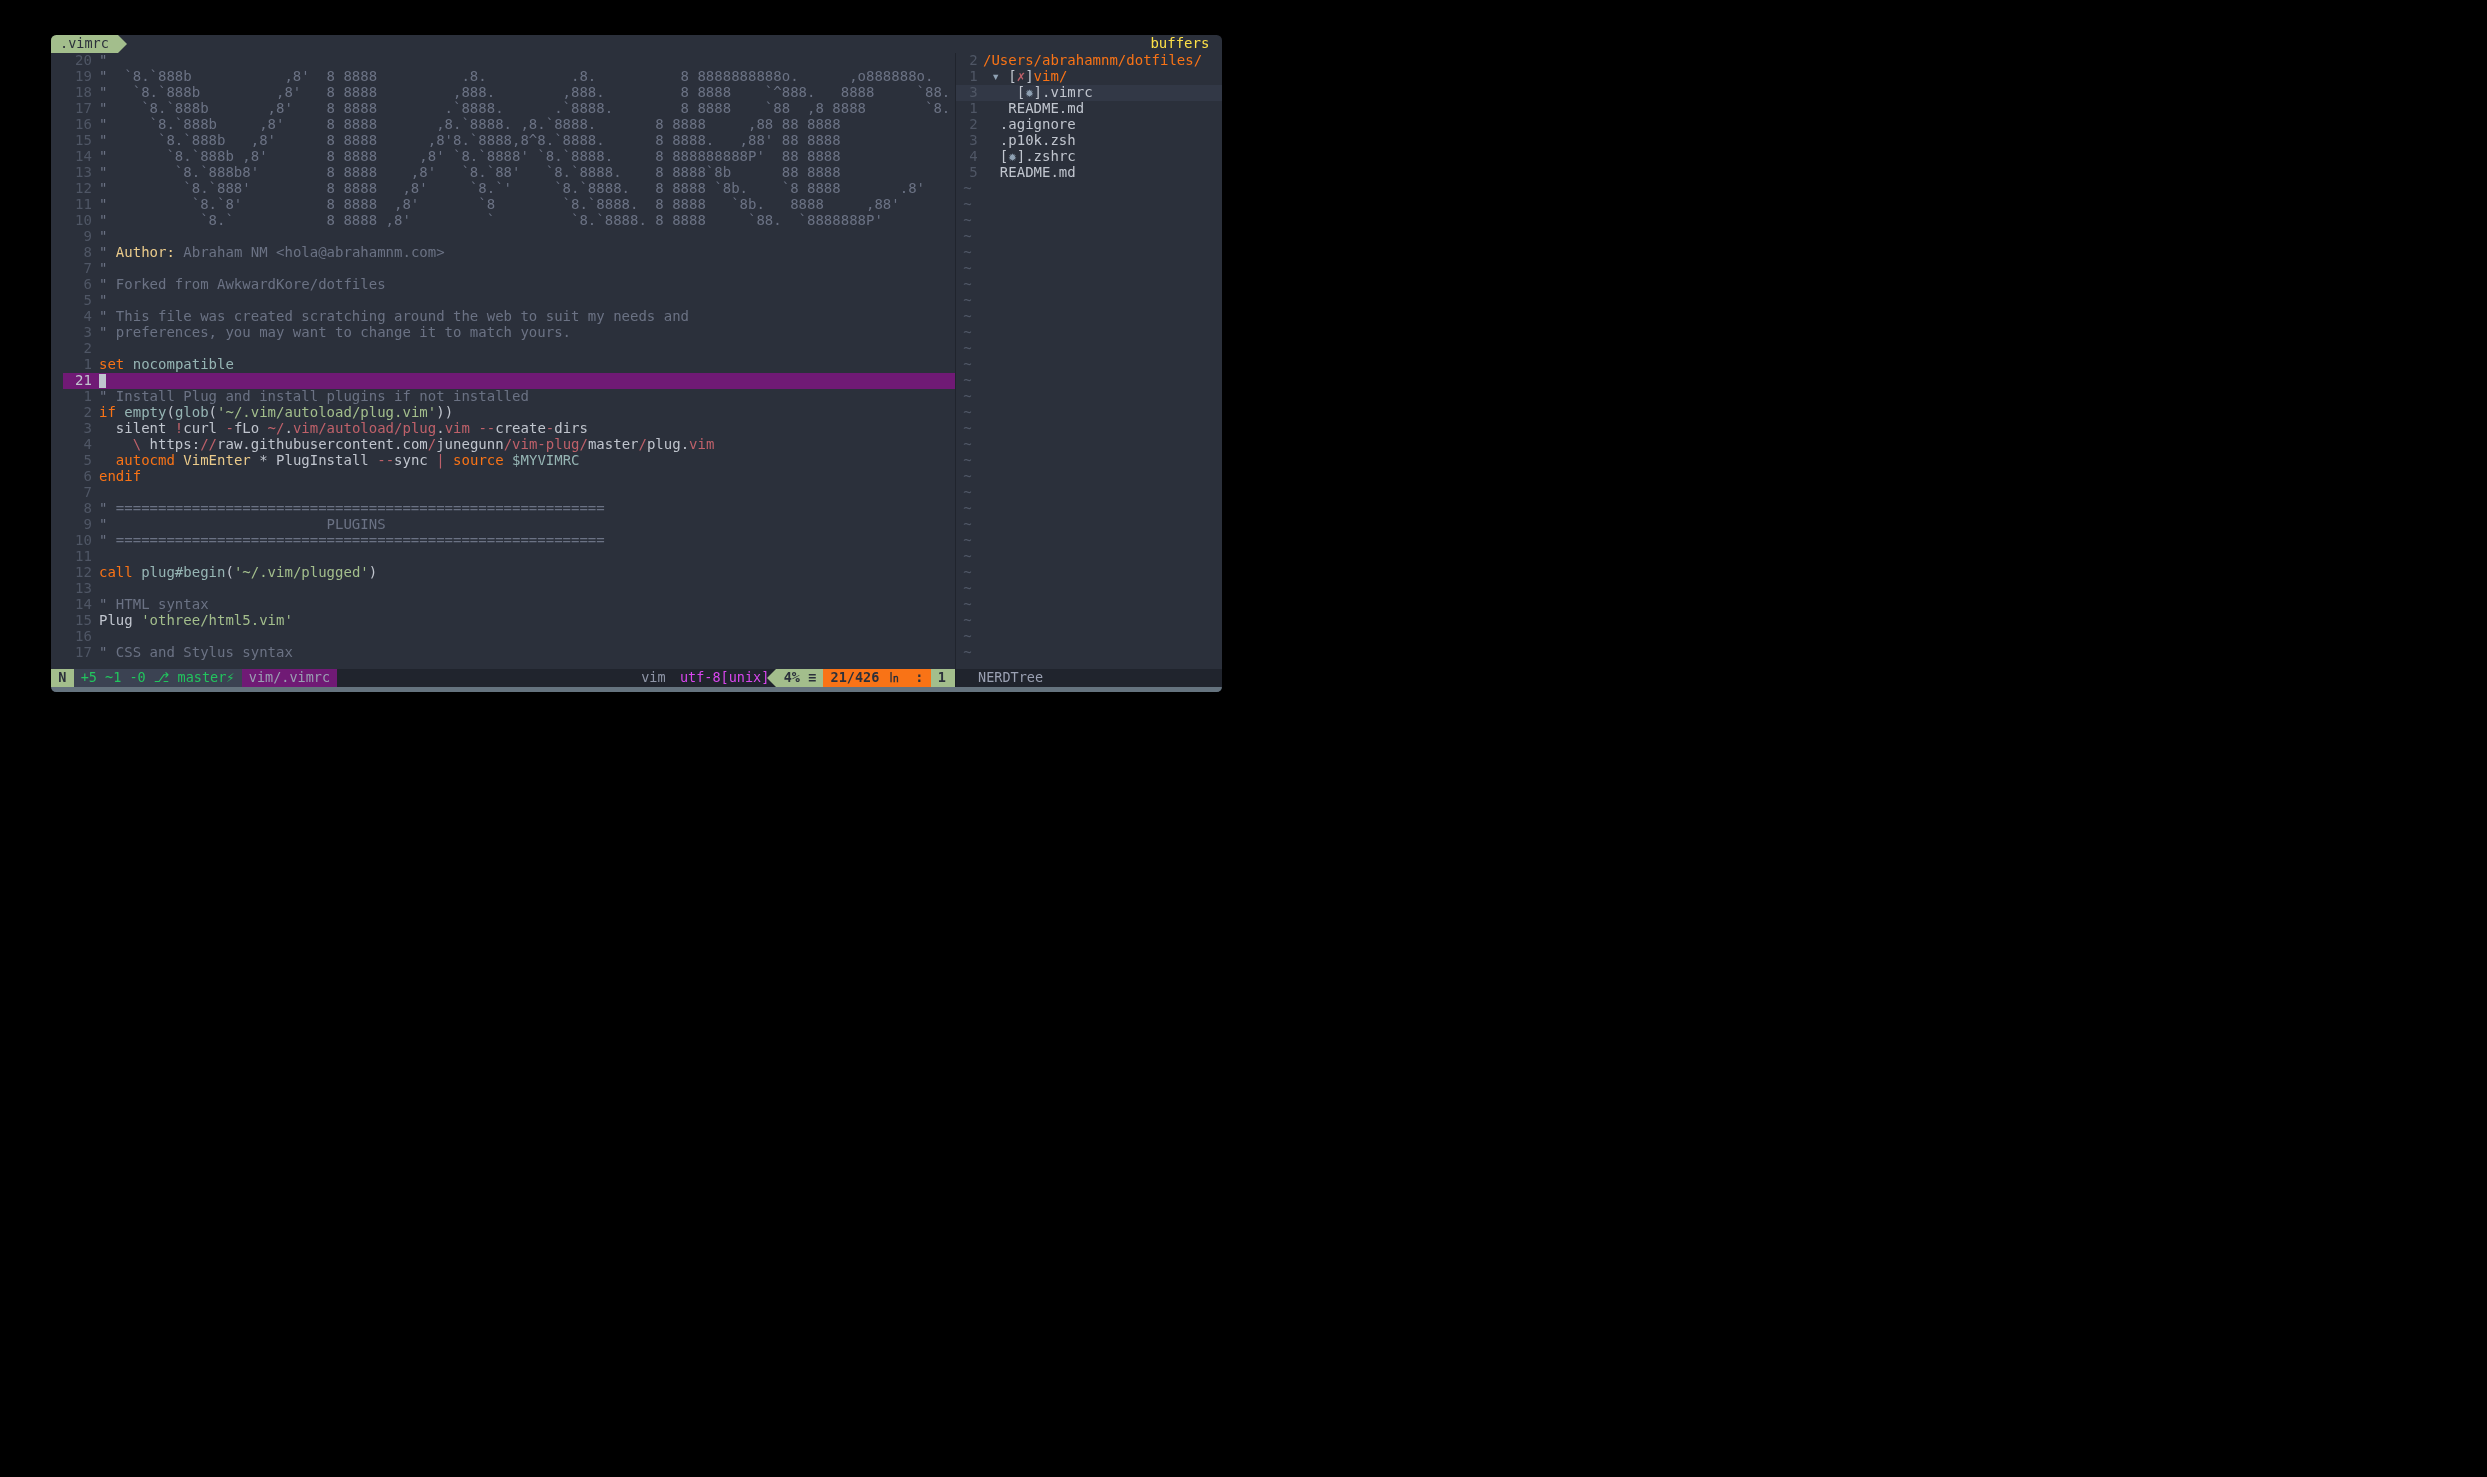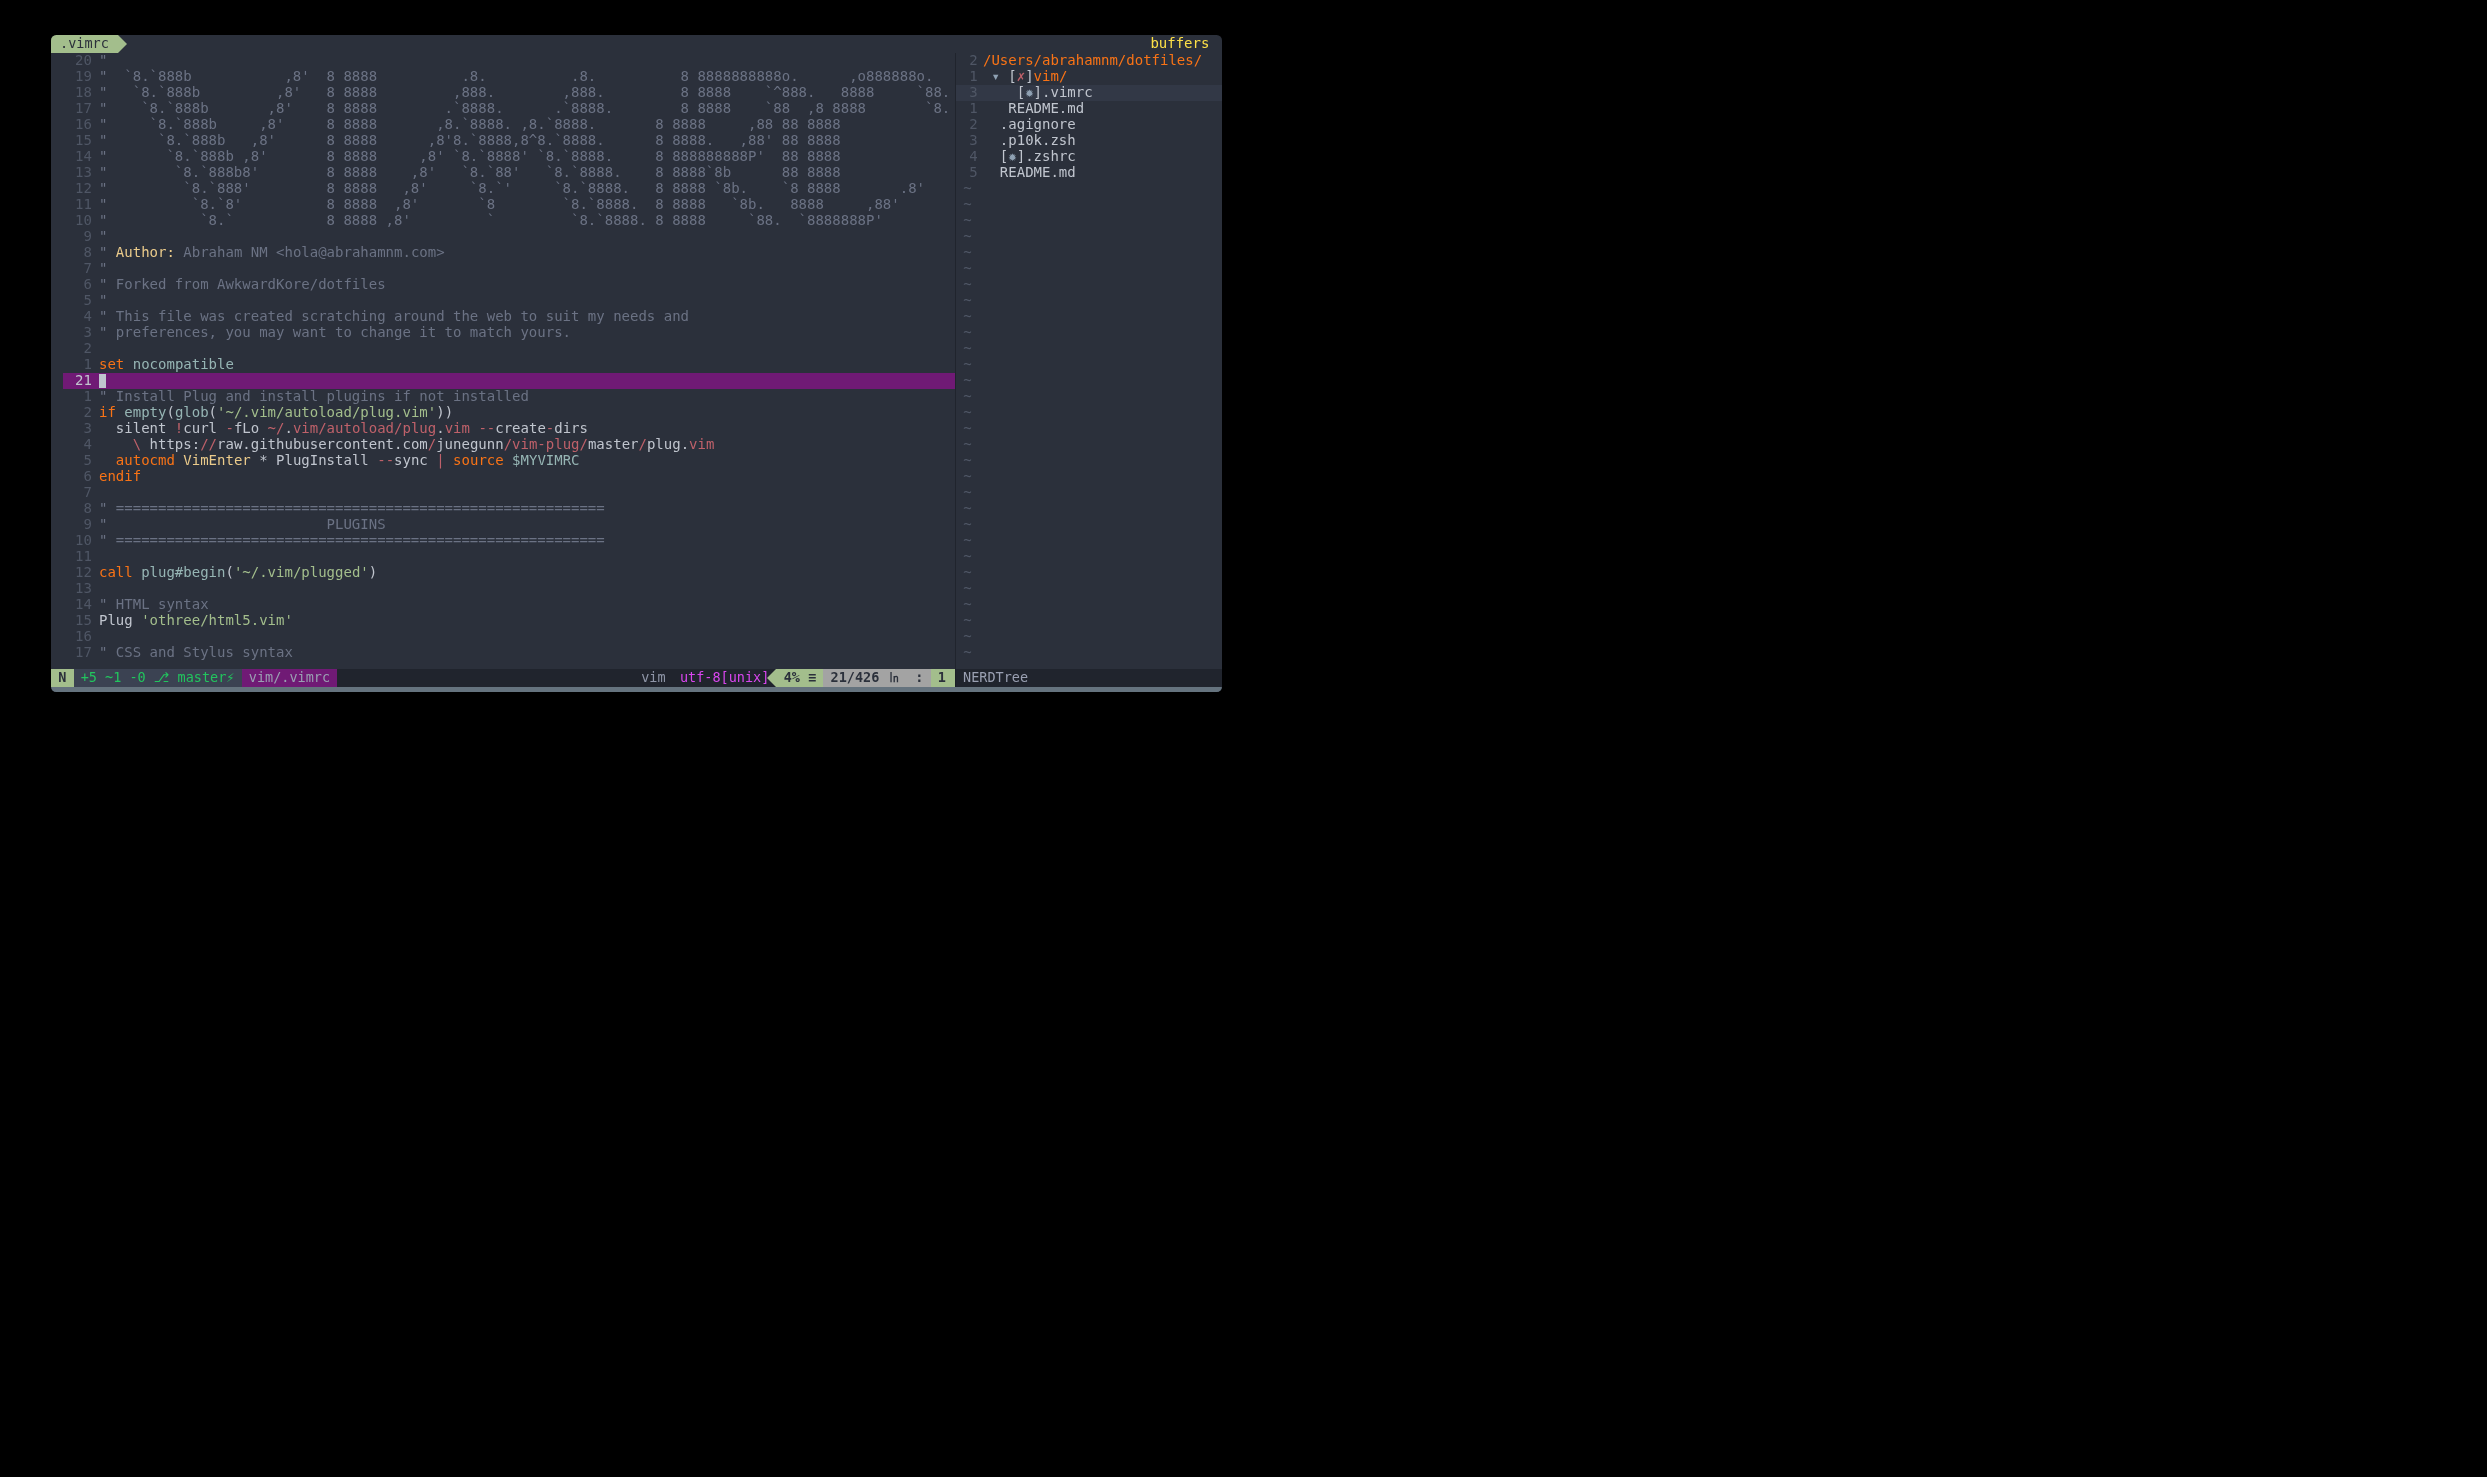--- a/index.html
+++ b/index.html
@@ -125,38 +125,38 @@
   .tree-tilde { color: #4f5665; padding-left: 7.2px; }
 
   .statusbar {
     height: 18px;
     background: #20242d;
     display: flex;
     font-size: 13.5px;
     color: #9aa0b2;
   }
   .sb-left { flex: 1; display: flex; align-items: center; }
-  .sb-right { width: 267px; display: flex; align-items: center; padding-left: 7px; border-left: 0.9px solid #1a1e26; }
+  .sb-right { width: 267px; display: flex; align-items: center; padding-left: 22px; border-left: 0.9px solid #1a1e26; }
   .seg { padding: 0.9px 7.2px; display: inline-flex; align-items: center; height: 18px; }
   .seg-mode { background: #a3be8c; color: #2b303b; font-weight: bold; }
   .seg-git { background: #3b4252; color: #22c55e; }
   .seg-file { background: #701a75; color: #9aa0b2; }
   .seg-spacer { flex: 1; }
   .seg-type { color: #8f96a8; }
   .seg-enc { color: #d946ef; }
   .seg-pct { background: #a3be8c; color: #2b303b; font-weight: bold; padding: 0.9px 7.2px; position: relative; }
   .seg-pct::before {
     content: '';
     position: absolute;
     left: -9px; top: 0;
     border-right: 9px solid #a3be8c;
     border-top: 9px solid transparent;
     border-bottom: 9px solid transparent;
   }
-  .seg-pos { background: #a3a3a3; color: #2b303b; font-weight: bold; }
+  .seg-pos { background: #f97316; color: #2b303b; font-weight: bold; }
   .seg-col { background: #a3be8c; color: #2b303b; font-weight: bold; padding-right: 9px; }
   .bottombar {
     height: 5.4px;
     background: #65737e;
   }
 </style>
 </head>
 <body>
 
 <div class="terminal">

